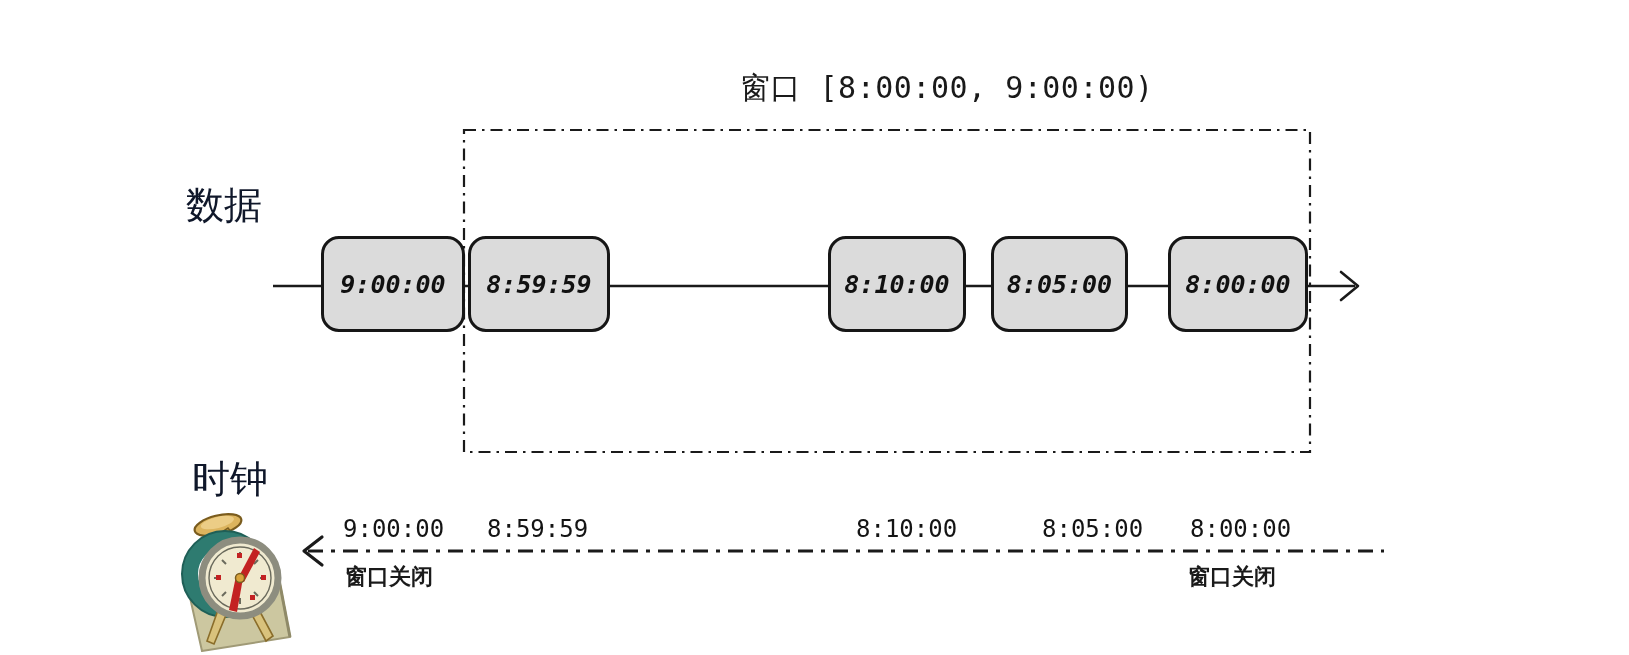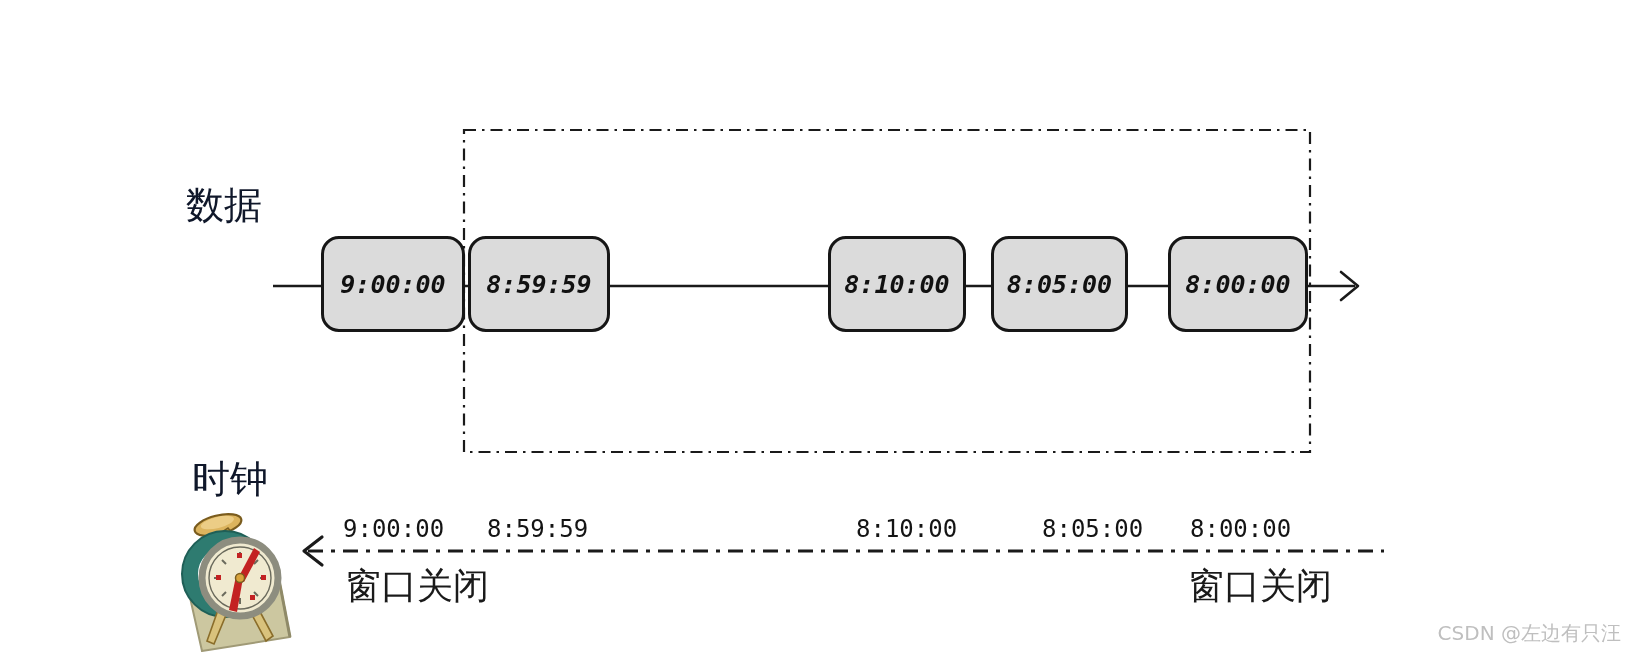--- a/index.html
+++ b/index.html
@@ -49,23 +49,24 @@
     position: absolute;
     top: 515px;
     font-family: "DejaVu Sans Mono", monospace;
     font-size: 24px;
     color: #141414;
     white-space: nowrap;
   }
   .caption {
     position: absolute;
     top: 562px;
-    font-size: 36px;
+    font-size: 22px;
     color: #1a1a1a;
     white-space: nowrap;
+    font-weight: bold;
   }
   .watermark {
     right: 8px; top: 620px;
     font-size: 20px;
     color: #bfbfbf;
     white-space: nowrap;
   }
   svg { display: block; }
 </style>
 </head>
@@ -77,20 +78,21 @@
 
     <rect x="464" y="130" width="846" height="322" fill="none" stroke="#1a1a1a" stroke-width="2.2" stroke-dasharray="12 6 2.5 6"></rect>
 
     <line x1="273" y1="286" x2="1355" y2="286" stroke="#1a1a1a" stroke-width="2.6"></line>
     <path d="M1341 272 L1358 286 L1341 300" fill="none" stroke="#1a1a1a" stroke-width="2.6" stroke-linecap="round" stroke-linejoin="round"></path>
 
     <line x1="308" y1="551" x2="1384" y2="551" stroke="#1a1a1a" stroke-width="3" stroke-dasharray="15 8 4 8"></line>
     <path d="M322 537 L304 551 L322 565" fill="none" stroke="#1a1a1a" stroke-width="3.2" stroke-linecap="round" stroke-linejoin="round"></path>
   </svg>
 
+  <div class="abs diagram-title">窗口 [8:00:00, 9:00:00)</div>
 
   <div class="abs section-label" id="label-data">数据</div>
   <div class="abs section-label" id="label-clock">时钟</div>
 
   <div class="event-box" style="left:321px; width:144px;">9:00:00</div>
   <div class="event-box" style="left:468px; width:142px;">8:59:59</div>
   <div class="event-box" style="left:828px; width:138px;">8:10:00</div>
   <div class="event-box" style="left:991px; width:137px;">8:05:00</div>
   <div class="event-box" style="left:1168px; width:140px;">8:00:00</div>
 
@@ -139,15 +141,14 @@
       <rect x="83" y="65" width="5" height="5"></rect>
       <rect x="38" y="65" width="5" height="5"></rect>
       <rect x="72" y="85" width="5" height="5"></rect>
     </g>
 
     <path d="M59 70 L76 38 L82 42 L66 72 Z" fill="#c32222"></path>
     <path d="M58 66 L51 100 L59 102 L65 68 Z" fill="#c32222"></path>
     <circle cx="62" cy="68" r="4.5" fill="#d9a43c" stroke="#7a5c1e" stroke-width="1.5"></circle>
   </svg>
 
-  <div class="abs watermark">CSDN @左边有只汪</div>
 
 </div>
 
 </body></html>

